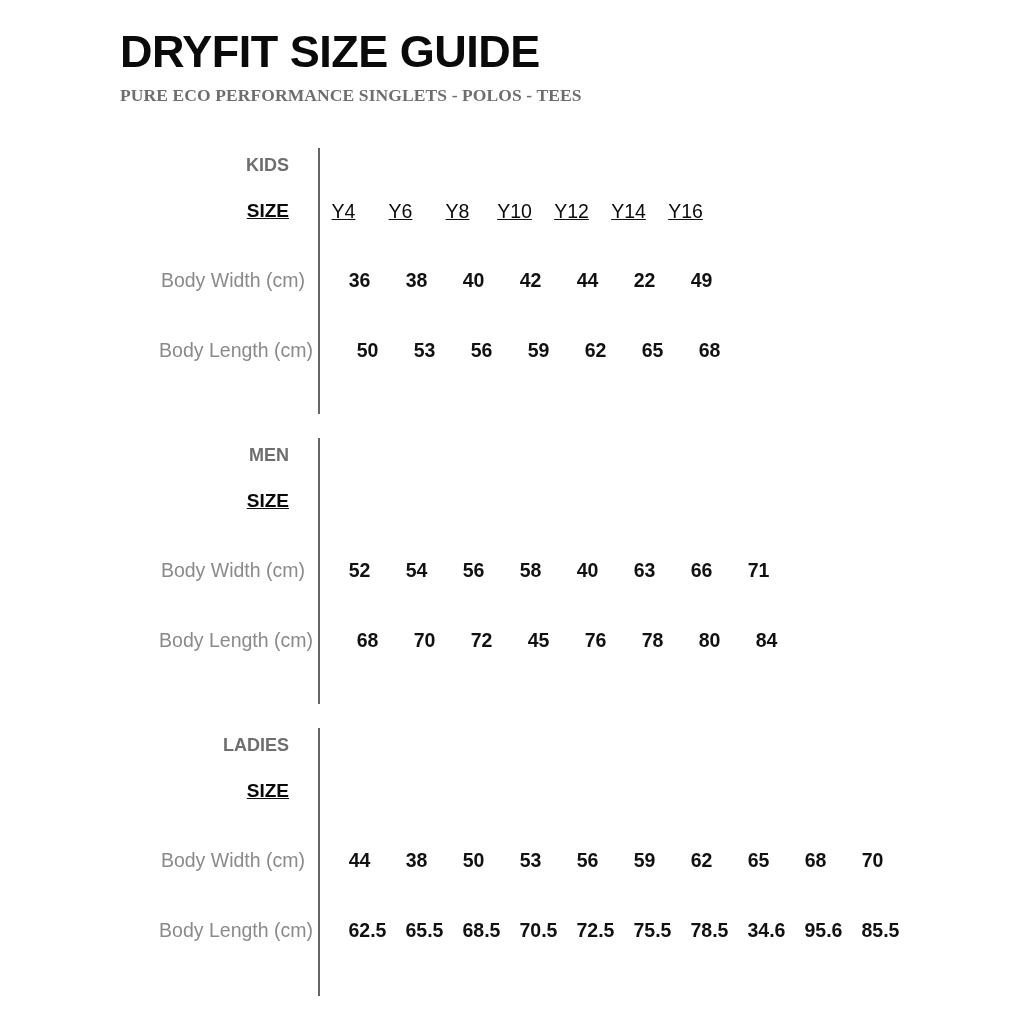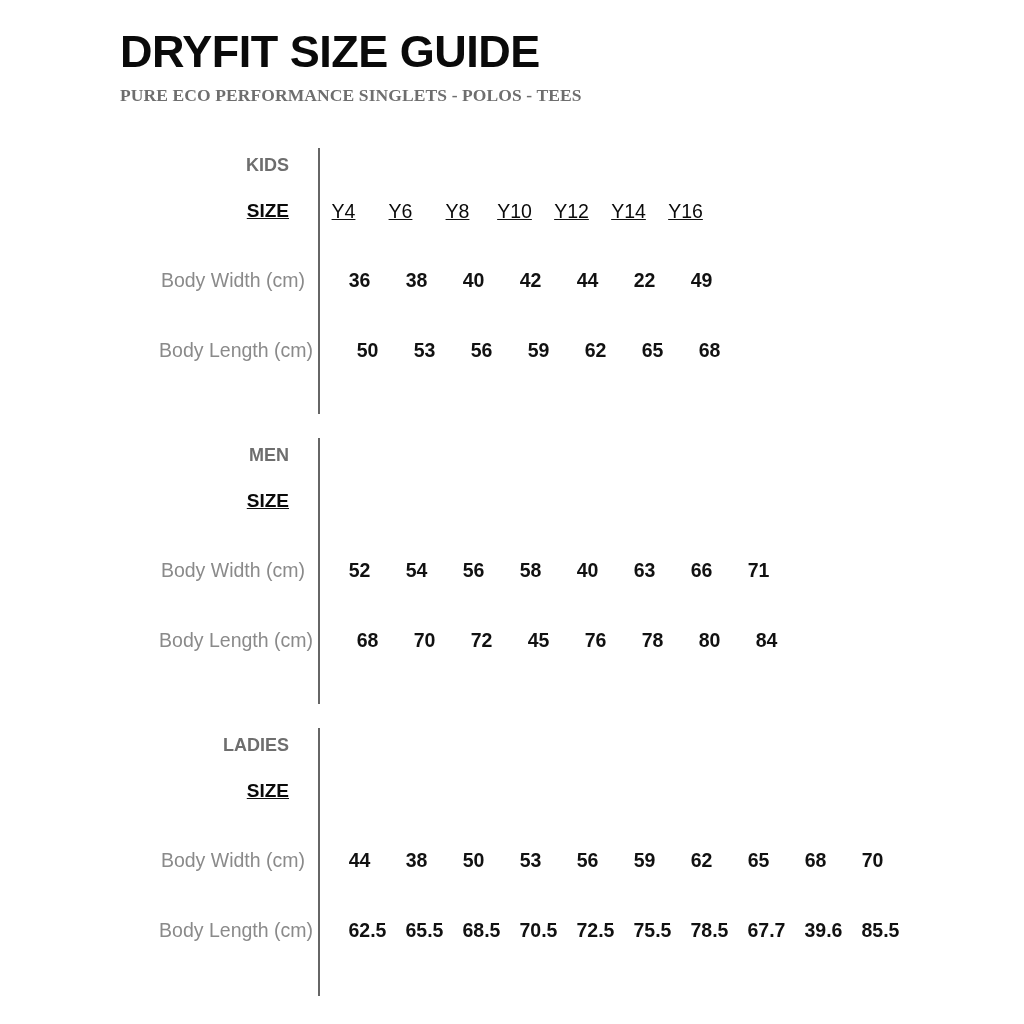--- a/index.html
+++ b/index.html
@@ -259,20 +259,20 @@
     <div class="row row-length">
       <div class="label label-measure">Body Length (cm)</div>
       <div class="cells">
         <div class="cell cell-val">62.5</div>
         <div class="cell cell-val">65.5</div>
         <div class="cell cell-val">68.5</div>
         <div class="cell cell-val">70.5</div>
         <div class="cell cell-val">72.5</div>
         <div class="cell cell-val">75.5</div>
         <div class="cell cell-val">78.5</div>
-        <div class="cell cell-val">67.7</div>
-        <div class="cell cell-val">39.6</div>
+        <div class="cell cell-val">34.6</div>
+        <div class="cell cell-val">95.6</div>
         <div class="cell cell-val">85.5</div>
       </div>
     </div>
   </div>
 
 </div>
 
 </body></html>

